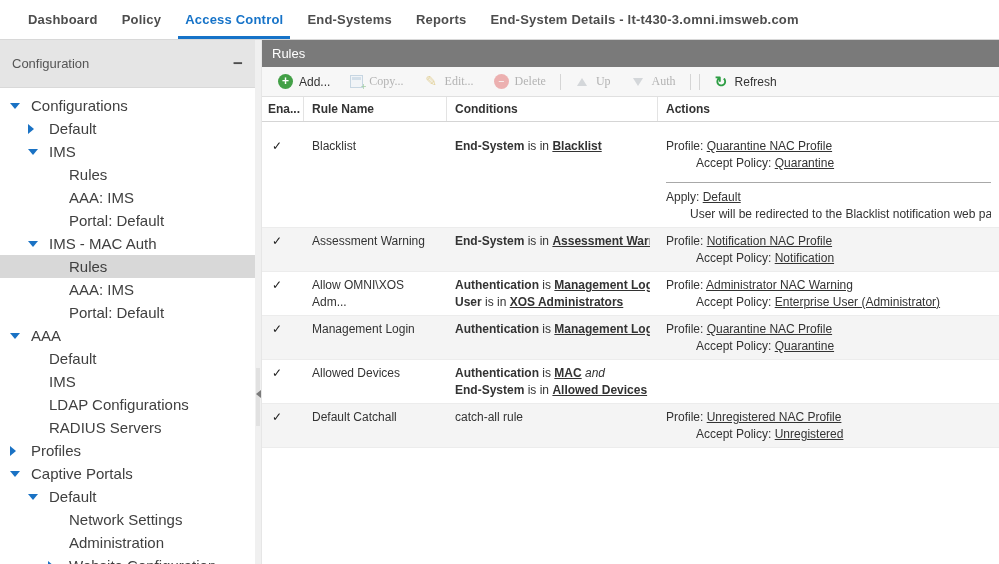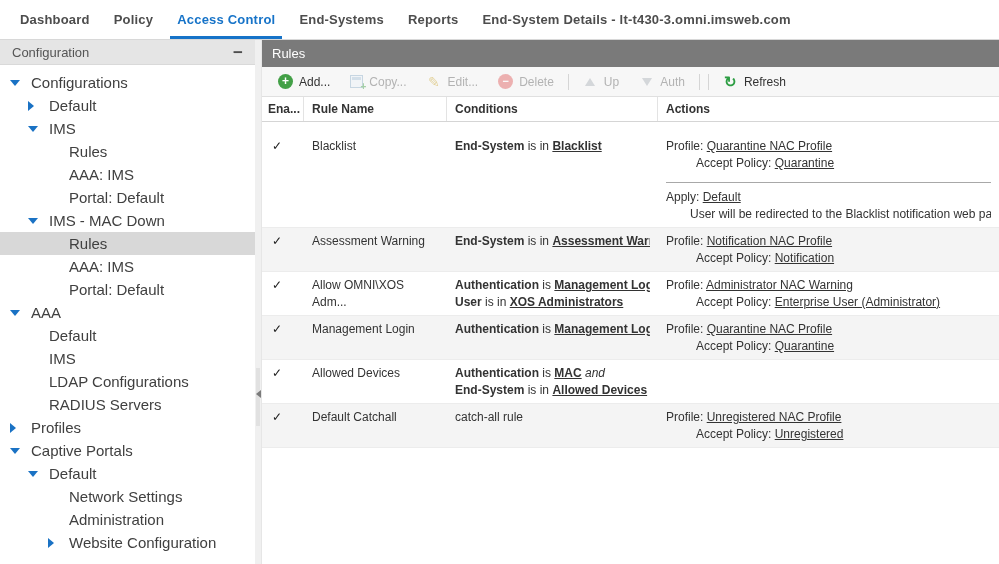--- a/index.html
+++ b/index.html
@@ -6,39 +6,39 @@
   html, body {
     width: 999px; height: 564px; overflow: hidden;
     font-family: "Liberation Sans", sans-serif;
     background: #ffffff; color: #333;
   }
   .app { width: 999px; height: 564px; display: flex; flex-direction: column; }
 
   
   .nav {
     height: 40px; flex: none; display: flex; align-items: stretch;
-    background: #fff; border-bottom: 1px solid #d8d8d8; padding-left: 8px;
+    background: #fff; border-bottom: 1px solid #d8d8d8; padding-left: 16px;
   }
   .nav-tab {
     padding: 0 12px; display: flex; align-items: center; position: relative;
     font-size: 13px; font-weight: 700; color: #4d4d4d; cursor: pointer;
     letter-spacing: .2px; white-space: nowrap;
   }
   .nav-tab.active { color: #1673c8; }
   .nav-tab.active::after {
     content: ""; position: absolute; left: 5px; right: 5px; bottom: 0;
     height: 3px; background: #1673c8;
   }
 
   
   .content { flex: 1; display: flex; min-height: 0; }
 
   .sidebar { width: 255px; flex: none; background: #fff; display: flex; flex-direction: column; }
   .sidebar-header {
-    height: 25px; flex: none; background: #e5e5e5; border-bottom: 1px solid #d9d9d9;
+    height: 48px; flex: none; background: #e5e5e5; border-bottom: 1px solid #d9d9d9;
     display: flex; align-items: center; padding: 0 12px; font-size: 13px; color: #555;
   }
   .sidebar-header .title { flex: 1; }
   .collapse-btn { color: #4d4d4d; font-size: 17px; font-weight: 700; line-height: 1; cursor: pointer; }
 
   .tree { flex: 1; padding-top: 6px; overflow: hidden; }
   .tree-item {
     height: 23px; display: flex; align-items: center;
     font-size: 15px; color: #404040; cursor: pointer; white-space: nowrap;
   }
@@ -70,21 +70,21 @@
   .main { flex: 1; min-width: 0; display: flex; flex-direction: column; background: #fff; }
   .panel-title {
     height: 27px; flex: none; background: #7a7a7a; color: #fff;
     display: flex; align-items: center; padding: 0 10px; font-size: 13px;
   }
   .toolbar {
     height: 30px; flex: none; background: #f7f7f7; border-bottom: 1px solid #e0e0e0;
     display: flex; align-items: center; padding: 0 6px; font-size: 12px;
   }
   .tb-btn { display: flex; align-items: center; gap: 6px; padding: 0 10px; height: 100%; color: #333; cursor: pointer; white-space: nowrap; }
-  .tb-btn.disabled { color: #b3b3b3; cursor: default; }
+  .tb-btn.disabled { color: #b3b3b3; cursor: default; font-family: Liberation Serif, serif; }
   .tb-btn.disabled .icon { opacity: .45; }
   .tb-sep { width: 1px; height: 16px; background: #d5d5d5; margin: 0 4px; flex: none; }
 
   .icon { width: 15px; height: 15px; flex: none; position: relative; display: inline-flex; align-items: center; justify-content: center; }
   .add-icon { background: #43a047; border-radius: 50%; color: #fff; }
   .add-icon::before { content: "+"; font-size: 12px; font-weight: 700; line-height: 1; margin-top: -1px; }
   .delete-icon { background: #e05c5c; border-radius: 50%; color: #fff; }
   .delete-icon::before { content: "−"; font-size: 11px; font-weight: 700; line-height: 1; }
   .copy-icon { width: 13px; height: 13px; border: 1px solid #8fb0c9; background: #eaf1f7; }
   .copy-icon::before { content: ""; position: absolute; left: 1px; right: 1px; top: 1px; height: 3px; background: #a9c4da; }
@@ -174,21 +174,21 @@
           <div class="tree-item lvl3">
             <span class="tree-arrow none"></span>
             <span class="tree-label">AAA: IMS</span>
           </div>
           <div class="tree-item lvl3">
             <span class="tree-arrow none"></span>
             <span class="tree-label">Portal: Default</span>
           </div>
           <div class="tree-item lvl2">
             <span class="tree-arrow expanded"></span>
-            <span class="tree-label">IMS - MAC Down</span>
+            <span class="tree-label">IMS - MAC Auth</span>
           </div>
           <div class="tree-item lvl3 selected">
             <span class="tree-arrow none"></span>
             <span class="tree-label">Rules</span>
           </div>
           <div class="tree-item lvl3">
             <span class="tree-arrow none"></span>
             <span class="tree-label">AAA: IMS</span>
           </div>
           <div class="tree-item lvl3">

